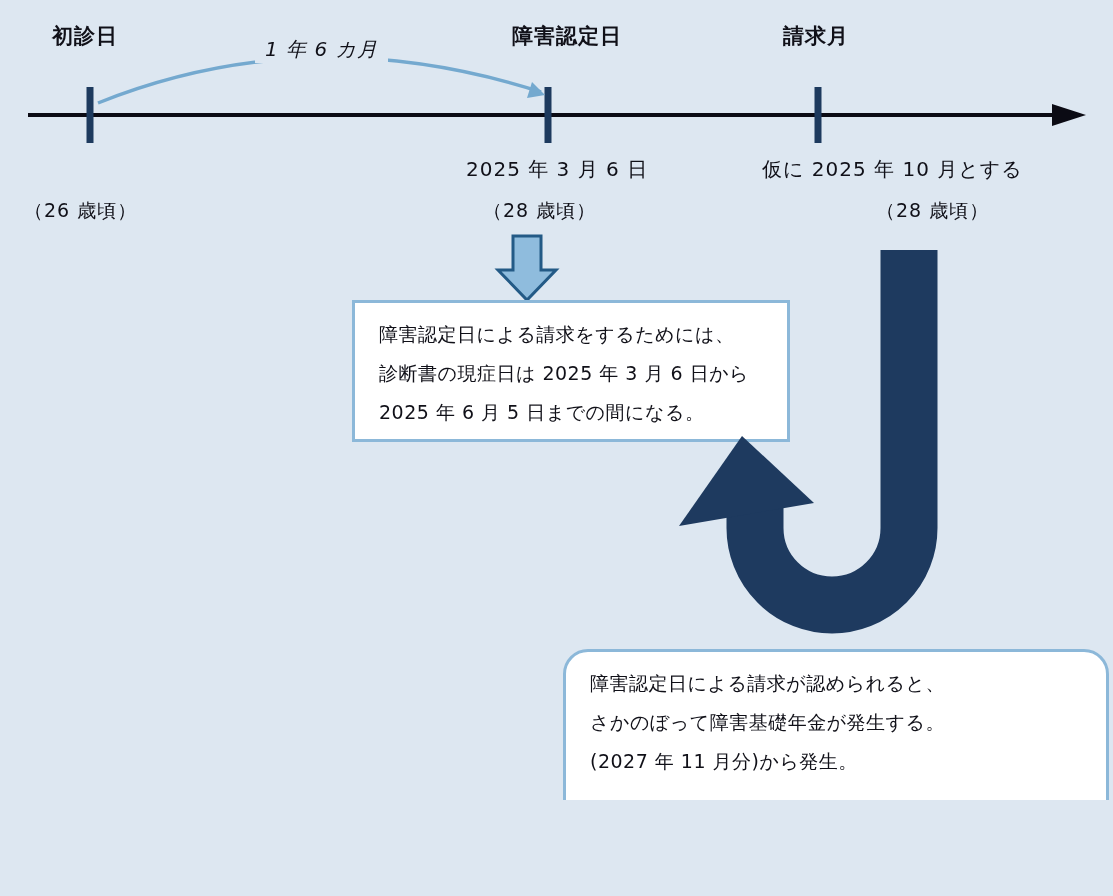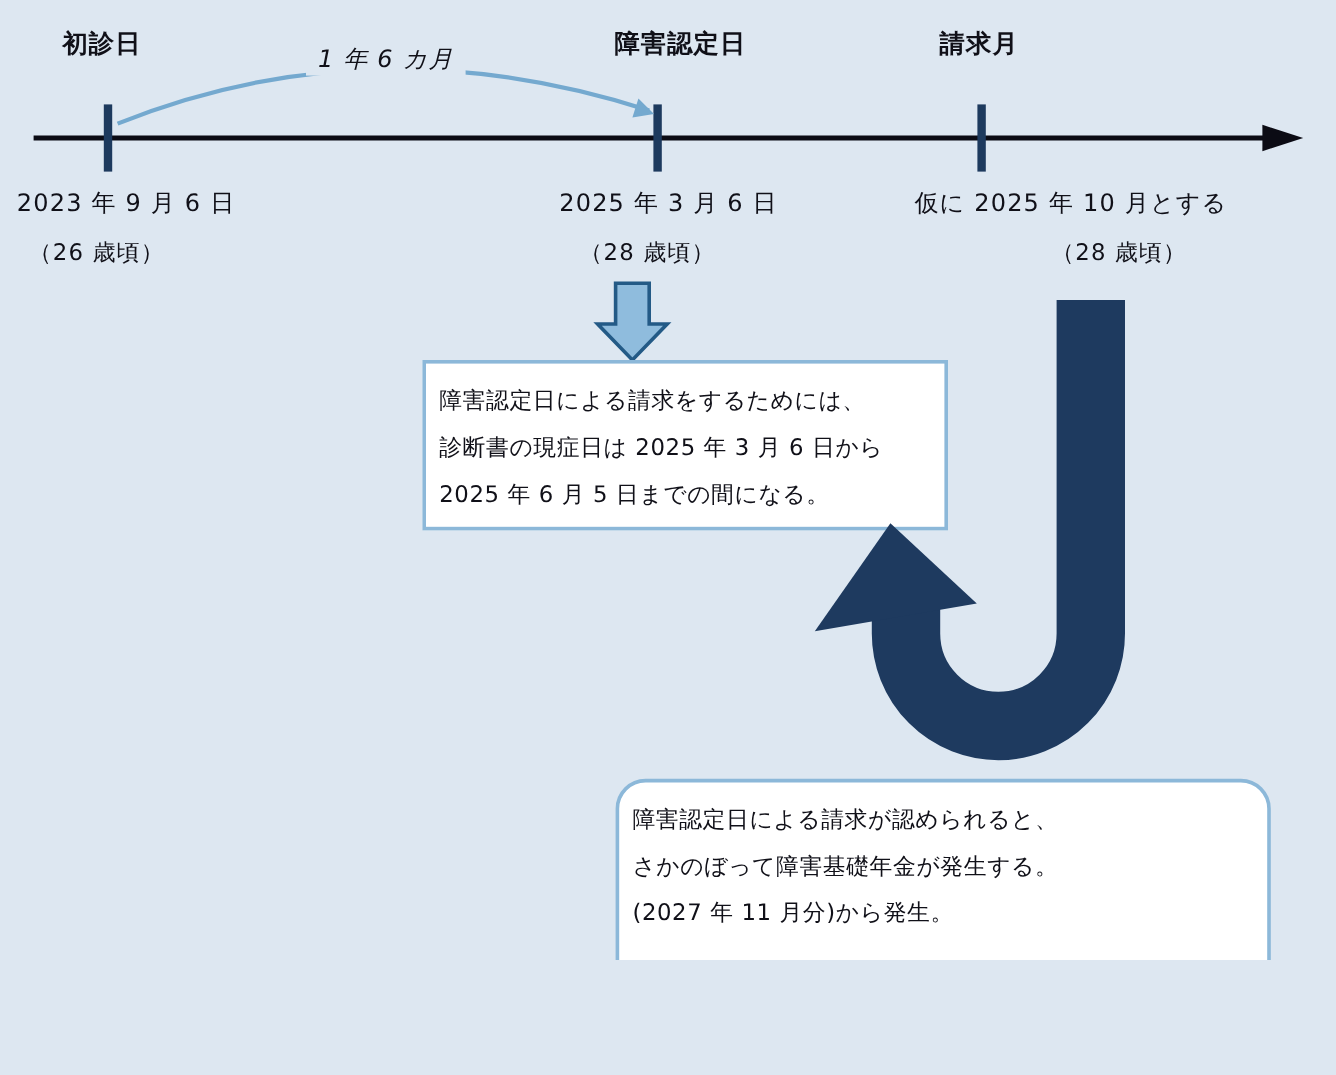--- a/index.html
+++ b/index.html
@@ -36,21 +36,21 @@
     font-weight: 500;
     background: #dde7f1;
     padding: 0 10px;
     font-style: italic;
   }
   .note {
     position: absolute;
     box-sizing: border-box;
     background: #ffffff;
     border: 3px solid #8cb8d9;
-    padding: 12px 11px;
+    padding: 12px 24px;
     z-index: 1;
   }
   .note .line {
     font-size: 19px;
     line-height: 39px;
     color: #101018;
     white-space: nowrap;
     font-weight: 500;
     letter-spacing: 0.5px;
   }
@@ -74,35 +74,34 @@
 
     <polygon points="513,236 541,236 541,270 556,270 527,300 498,270 513,270" fill="#8fbcdd" stroke="#235a86" stroke-width="3"></polygon>
   </svg>
 
   <div class="lbl head" style="left:52px;  top:22px;">初診日</div>
   <div class="lbl head" style="left:487px; top:22px;margin-left:25px;">障害認定日</div>
   <div class="lbl head" style="left:783px; top:22px;">請求月</div>
 
   <div class="lbl span-lbl" style="left:255px; top:36px;">1 年 6 カ月</div>
 
-  <div class="lbl date" style="left:14px;  top:156px;">2023 年 9 月 6 日</div>
   <div class="lbl date" style="left:466px; top:156px;">2025 年 3 月 6 日</div>
   <div class="lbl date" style="left:762px; top:156px;">仮に 2025 年 10 月とする</div>
 
   <div class="lbl age" style="left:24px;  top:198px;">（26 歳頃）</div>
   <div class="lbl age" style="left:483px; top:198px;">（28 歳頃）</div>
   <div class="lbl age" style="left:876px; top:198px;">（28 歳頃）</div>
 
   <div class="note" style="left:352px; top:300px; width:438px; height:142px;">
     <div class="line">障害認定日による請求をするためには、</div>
     <div class="line">診断書の現症日は 2025 年 3 月 6 日から</div>
     <div class="line">2025 年 6 月 5 日までの間になる。</div>
   </div>
 
-  <div class="note" style="left:513px; top:649px; width:546px; height:226px;border-radius:25px;">
+  <div class="note" style="left:563px; top:649px; width:546px; height:226px;border-radius:25px;">
     <div class="line">障害認定日による請求が認められると、</div>
     <div class="line">さかのぼって障害基礎年金が発生する。</div>
     <div class="line">(2027 年 11 月分)から発生。</div>
   </div>
 
   <svg id="arrow-layer" class="layer" width="1113" height="896" viewBox="0 0 1113 896">
     <path d="M 909 250 L 909 528 A 77 77 0 0 1 755 528 L 755 500" fill="none" stroke="#1e3a5f" stroke-width="57"></path>
     <polygon points="679,526 814,503 742,436" fill="#1e3a5f"></polygon>
   </svg>
 

